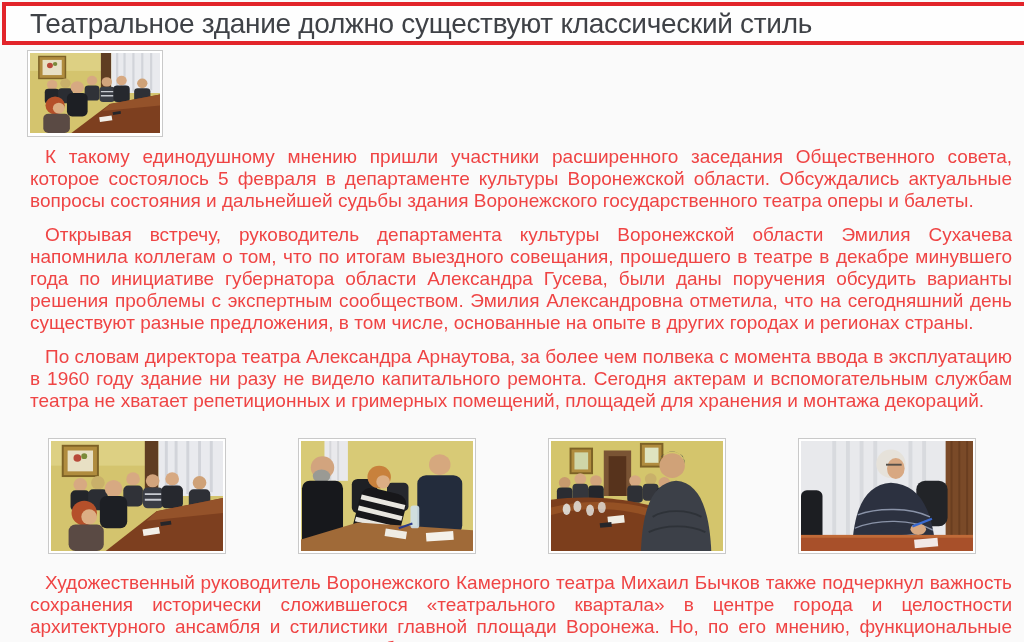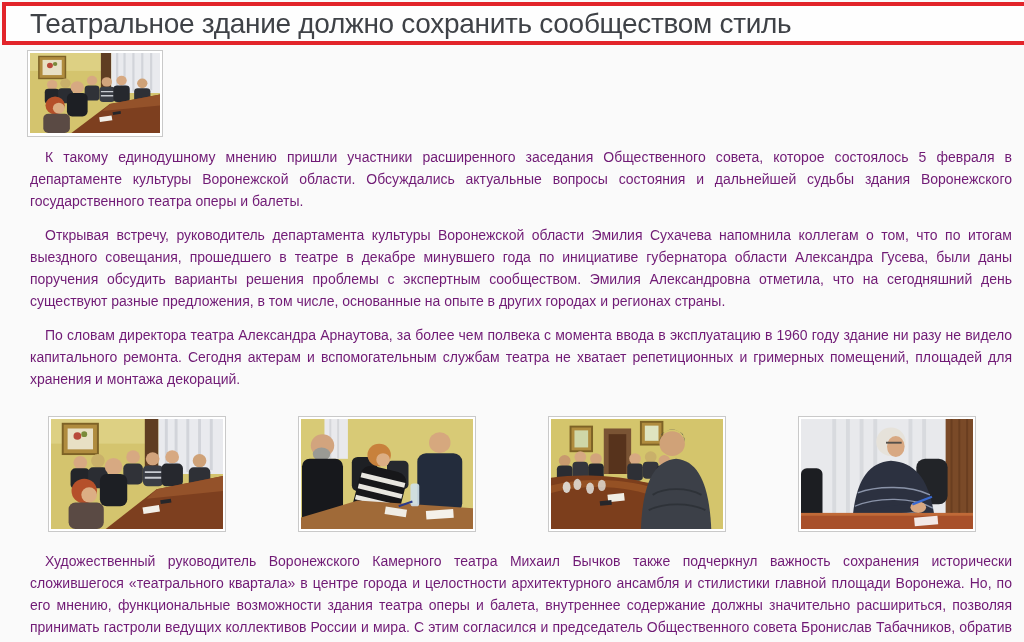--- a/index.html
+++ b/index.html
@@ -33,23 +33,23 @@
     position:absolute;left:27px;top:50px;
     width:136px;height:87px;
   }
   .lead-photo svg{width:130px;height:80px;}
   .text-col{
     position:absolute;left:0;top:146px;width:1024px;
     padding:0;box-sizing:border-box;
   }
   p.para{
     margin:0 12px 12px 30px;
-    font-size:14px;line-height:22px;
+    font-size:19px;line-height:22px;
     text-align:justify;text-indent:15px;
-    color:#701a75;
+    color:#ef4444;
   }
   .gallery{
     margin:26px 0 18px 0;
     display:flex;justify-content:center;gap:72px;
   }
   .gallery .photo-frame{width:178px;height:116px;}
   .gallery svg{width:172px;height:110px;}
 </style>
 </head>
 <body>
@@ -168,21 +168,21 @@
       <rect x="0" y="100" width="176" height="16" fill="#a8502a"></rect>
       <rect x="0" y="99" width="176" height="3" fill="#c06a38"></rect>
       <rect x="116" y="103" width="24" height="9" fill="#f2e8e6" transform="rotate(-5 128 107)"></rect>
     </g>
   </defs>
 </svg>
 
 <div class="page">
 
   <div class="title-box">
-    <h1>Театральное здание должно сохранить сообществом стиль</h1>
+    <h1>Театральное здание должно существуют классический стиль</h1>
   </div>
 
   <div class="photo-frame lead-photo">
     <svg viewBox="0 0 176 116" preserveAspectRatio="none">
         <use href="#sceneA"></use>
       </svg>
   </div>
 
   <div class="text-col">
     <p class="para">К такому единодушному мнению пришли участники расширенного заседания Общественного совета, которое состоялось 5 февраля в департаменте культуры Воронежской области. Обсуждались актуальные вопросы состояния и дальнейшей судьбы здания Воронежского государственного театра оперы и балеты.</p>

